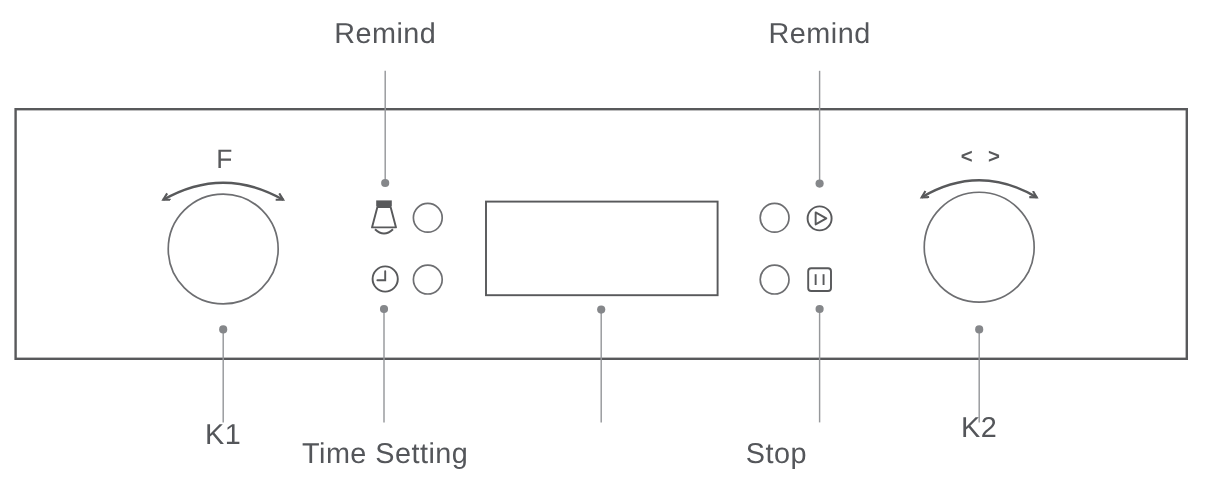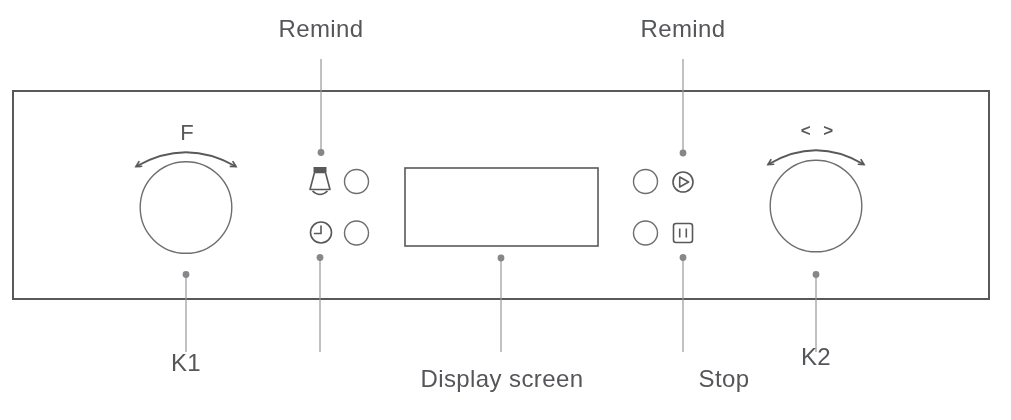--- a/index.html
+++ b/index.html
@@ -169,20 +169,20 @@
   <div class="lbl" style="left:321px; top:17px">Remind</div>
 
   <div class="lbl" style="left:683px; top:17px">Remind</div>
 
   <div class="marking f" style="left:187px; top:122px">F</div>
 
   <div class="marking chevrons" style="left:819px; top:122px">&lt; &gt;</div>
 
   <div class="lbl" style="left:186px; top:351px">K1</div>
 
+  <div class="lbl" style="left:321px; top:367px">Time Setting</div>
 
-  <div class="lbl" style="left:502px; top:367px">Display screen</div>
 
-  <div class="lbl" style="left:724px; top:367px">Stop</div>
+  <div class="lbl" style="left:647px; top:367px">Stop</div>
 
   <div class="lbl" style="left:816px; top:345px">K2</div>
 
 </div>
 
 </body></html>

